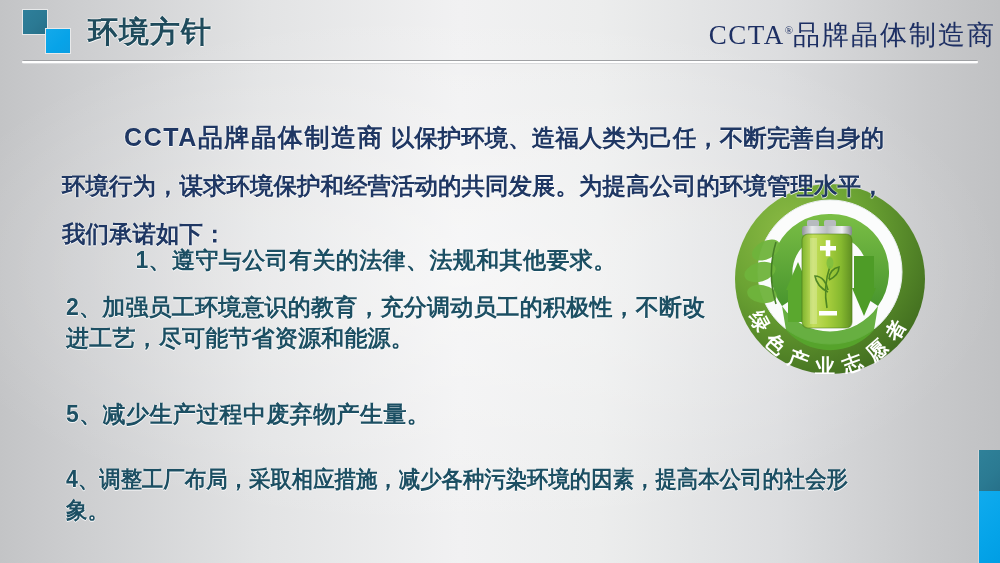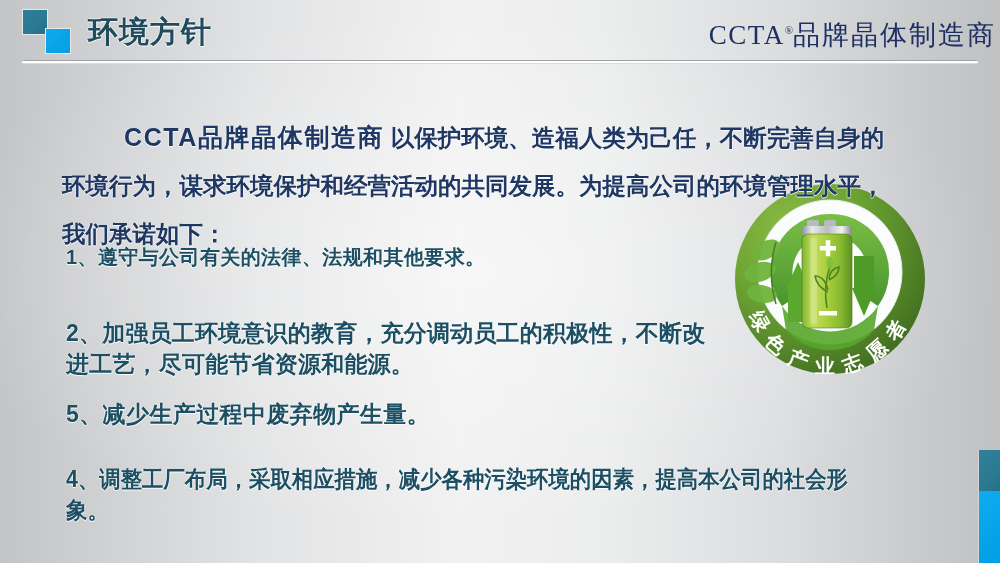--- a/index.html
+++ b/index.html
@@ -135,22 +135,22 @@
     position: absolute;
     left: 66px;
     font-weight: bold;
     color: #1c4f63;
     line-height: 31px;
     text-shadow:
       0 1px 0 rgba(255,255,255,0.85),
       1px 0 0 rgba(255,255,255,0.45),
       -1px 0 0 rgba(255,255,255,0.45);
   }
-  .item-1 { top: 150px; font-size: 20px; width: 620px; letter-spacing: 0.4px; }
-  .item-2 { top: 223px; font-size: 23px; width: 650px; letter-spacing: 0.2px; }
+  .item-1 { top: 150px; font-size: 23px; width: 620px; letter-spacing: 0.4px; text-align: center; }
+  .item-2 { top: 197px; font-size: 23px; width: 650px; letter-spacing: 0.2px; }
   .item-3 { top: 304px; font-size: 23px; width: 620px; letter-spacing: 0.4px; }
   .item-4 {
     top: 369px; font-size: 23px; width: 866px;
     letter-spacing: 0px;
     transform: scaleX(0.93);
     transform-origin: left top;
   }
 
   
   .logo {

